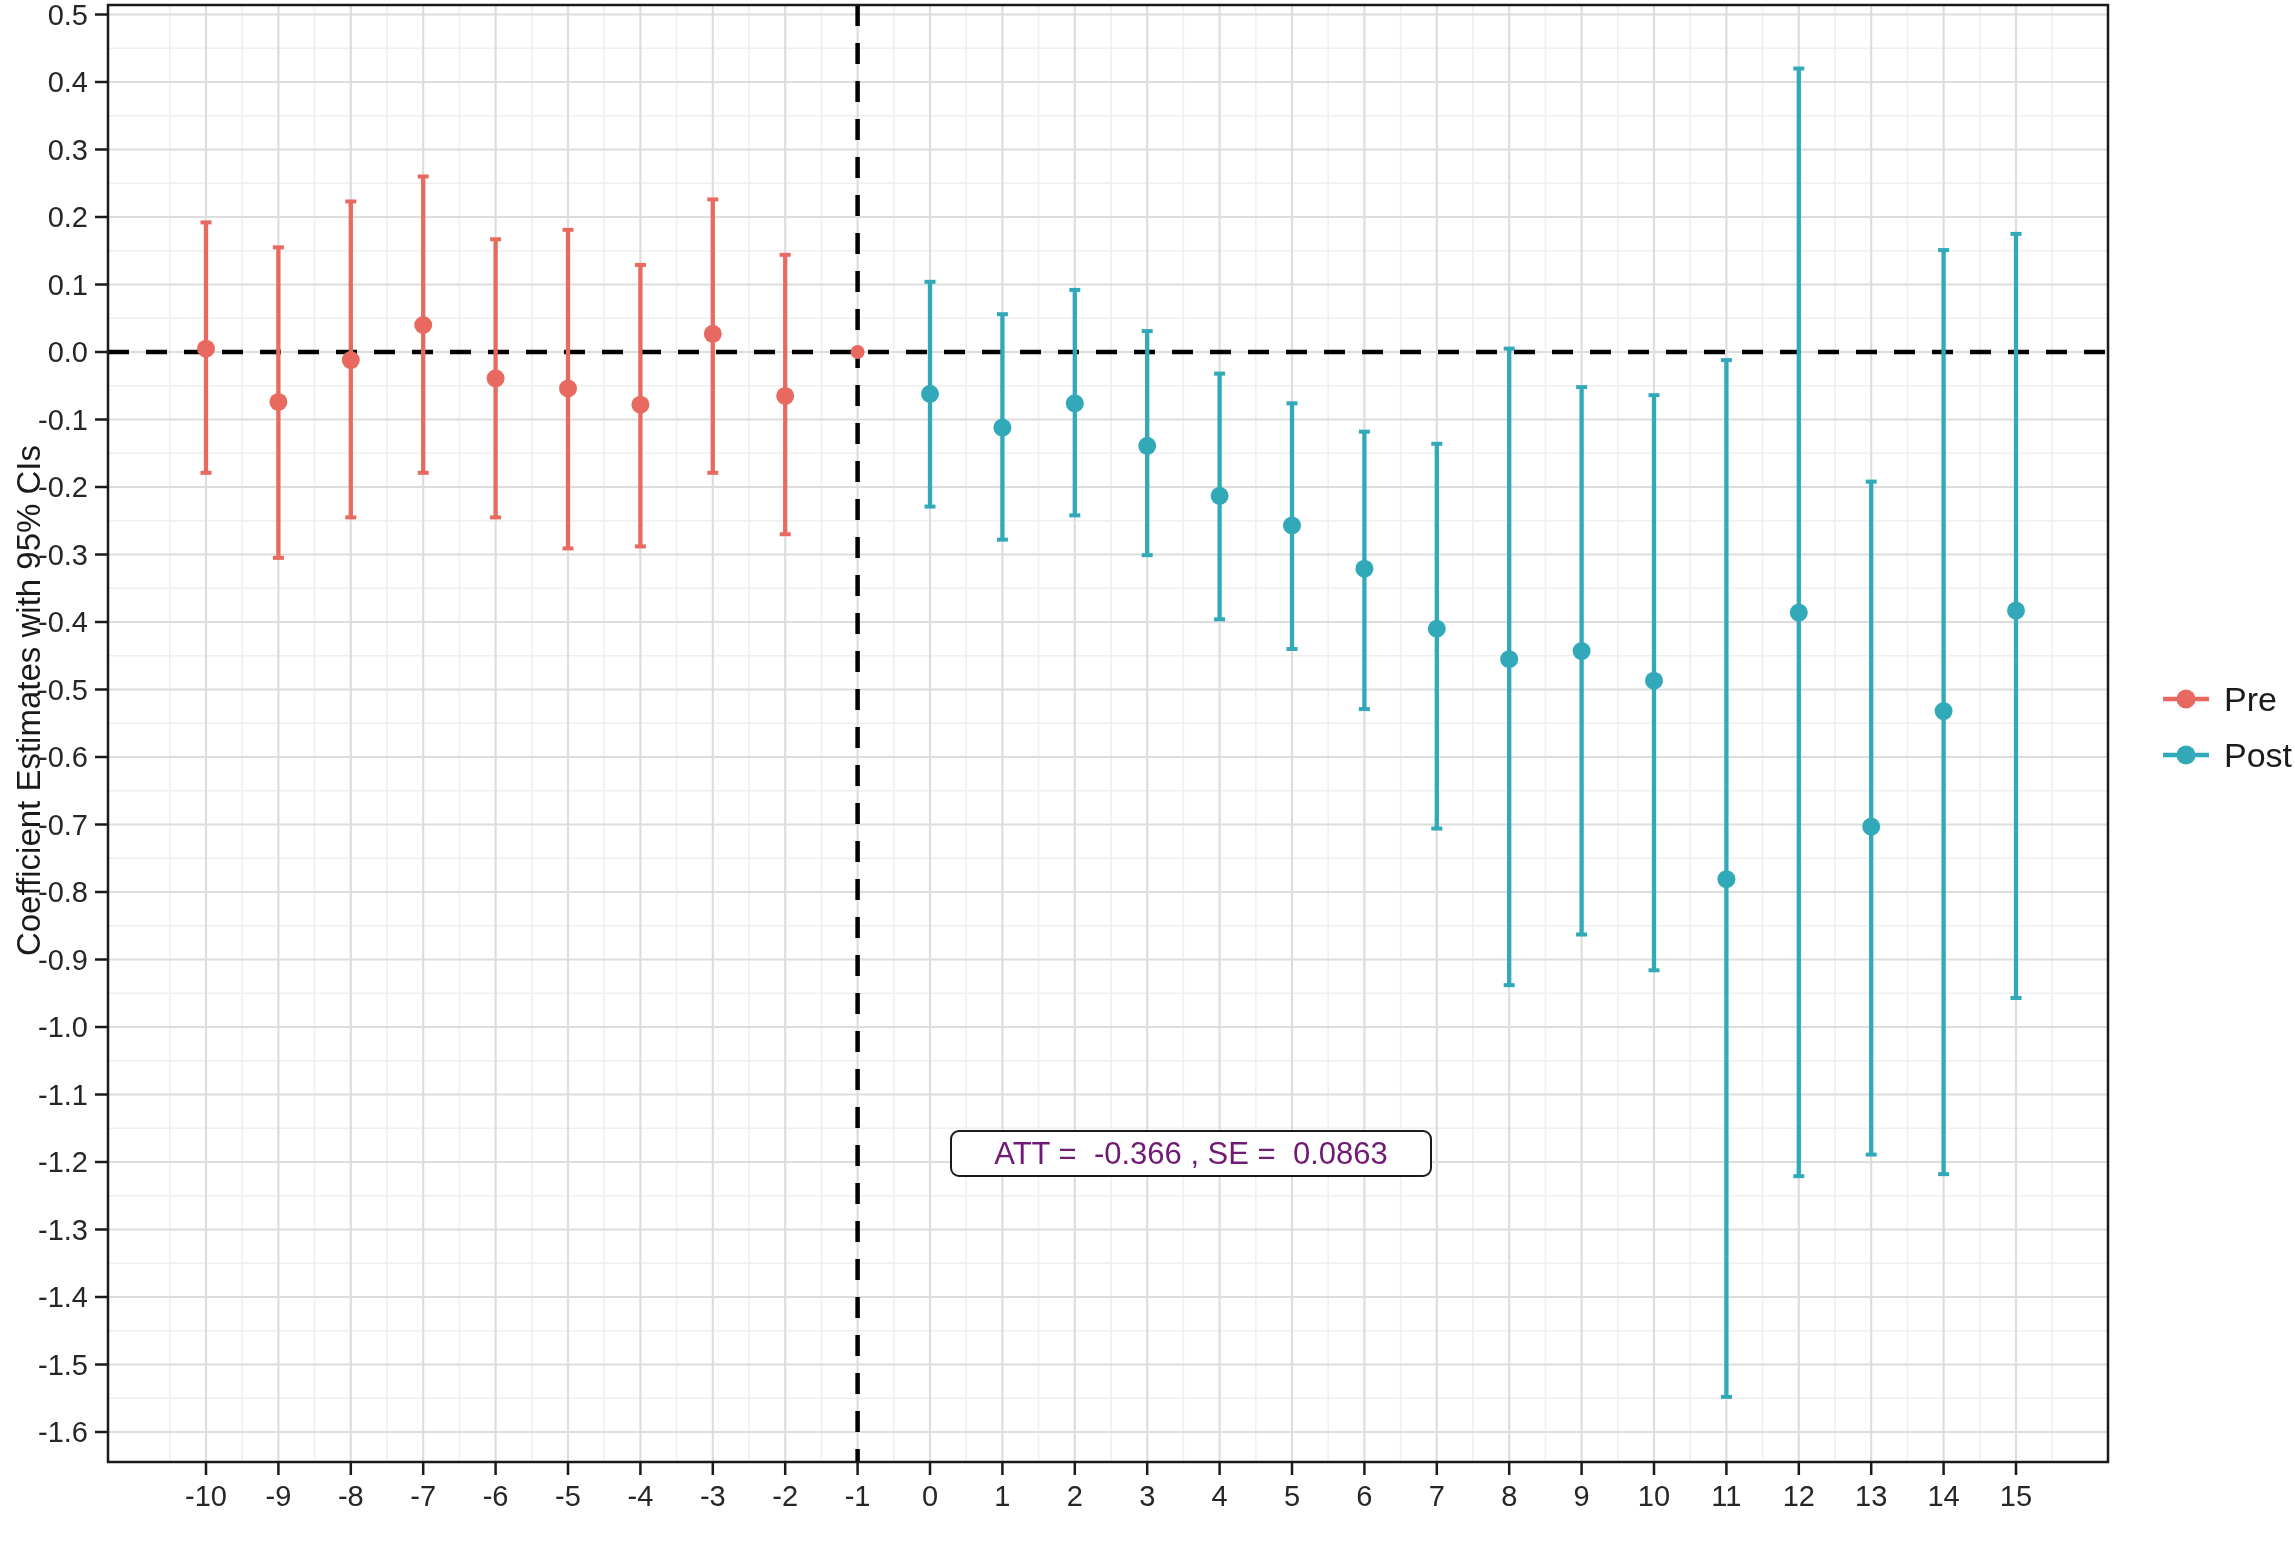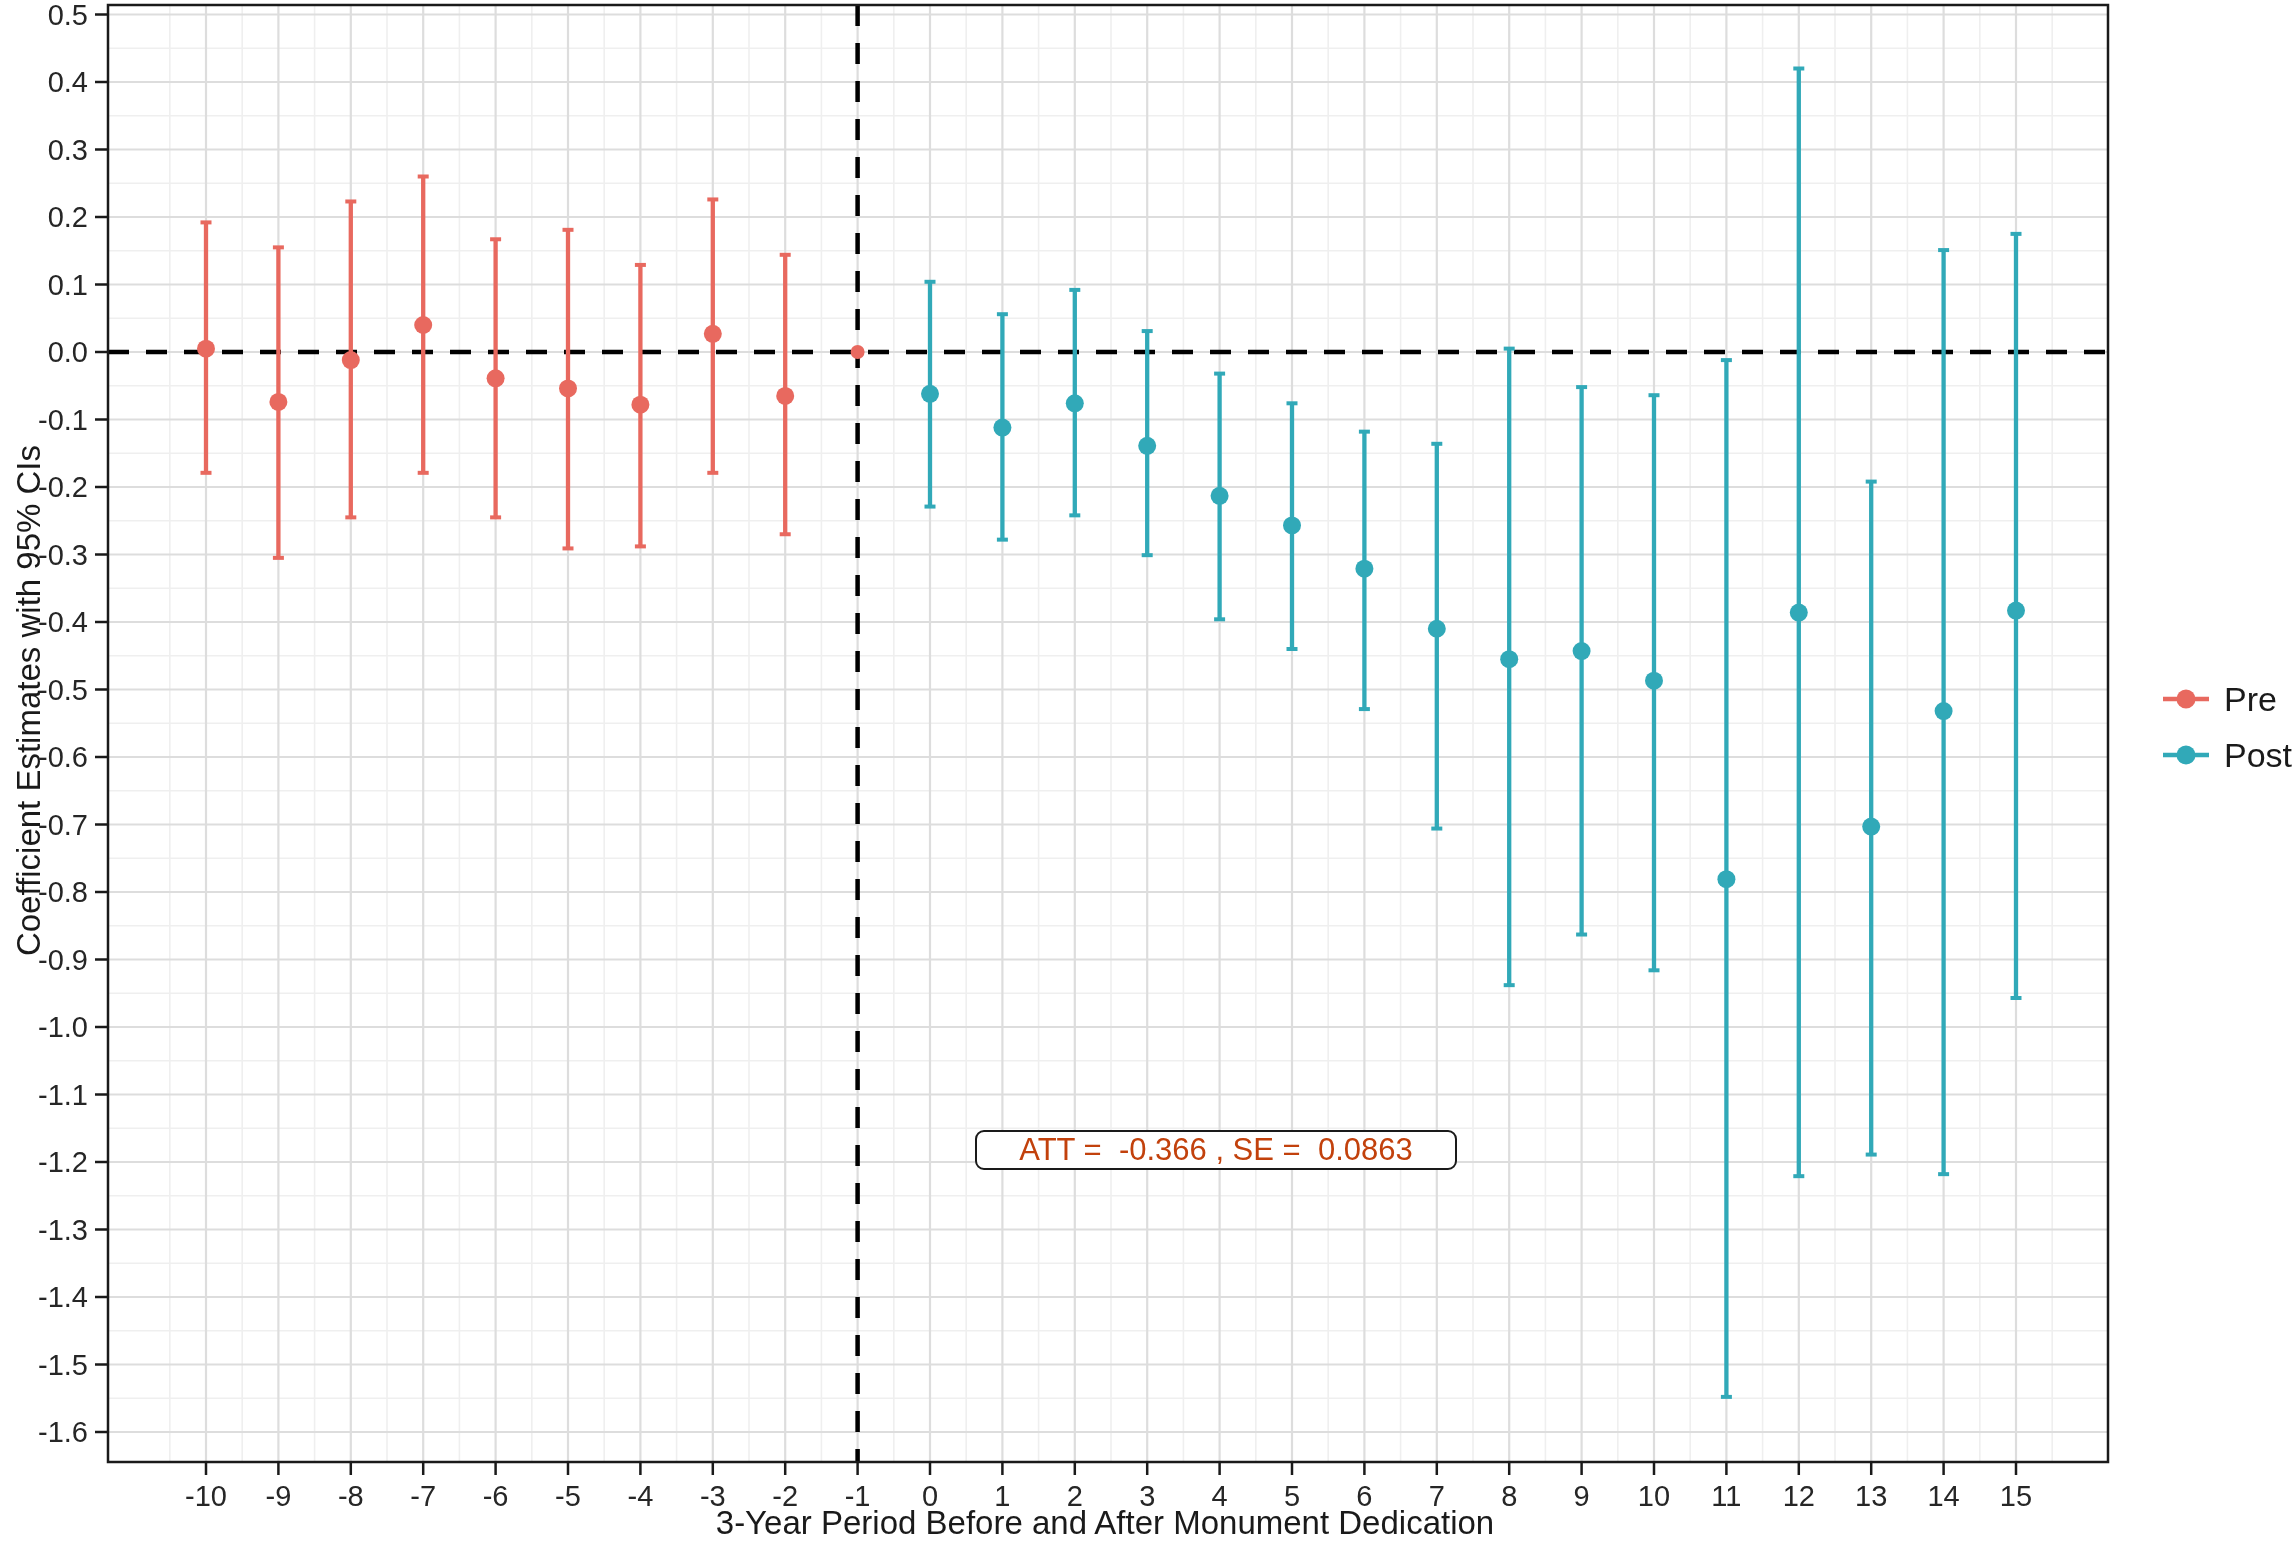--- a/index.html
+++ b/index.html
@@ -3,24 +3,24 @@
 <meta charset="utf-8">
 <style>
   html,body{margin:0;padding:0;background:#ffffff;}
   .figure{position:relative;width:2295px;height:1544px;background:#ffffff;
           font-family:"Liberation Sans",sans-serif;overflow:hidden;}
   #chart-svg-host{position:absolute;left:0;top:0;width:2295px;height:1544px;}
   .y-title{position:absolute;width:700px;left:-322px;top:684px;text-align:center;
            transform:rotate(-90deg);font-size:33px;line-height:1;color:#1a1a1a;}
   .x-title{position:absolute;left:0;top:1506px;width:2210px;text-align:center;
            font-size:33px;line-height:1;color:#1a1a1a;}
-  .annotation{position:absolute;left:975px;top:1130px;width:482px;height:40px;
+  .annotation{position:absolute;left:950px;top:1130px;width:482px;height:47px;
               box-sizing:border-box;border:2.5px solid #1a1a1a;border-radius:9px;
               background:#ffffff;display:flex;align-items:center;justify-content:center;
-              font-size:31px;color:#c2410c;white-space:pre;}
+              font-size:31px;color:#701a75;white-space:pre;}
   .legend{position:absolute;left:2160px;top:682px;display:flex;flex-direction:column;gap:22px;}
   .legend-row{display:flex;align-items:center;gap:12px;height:34px;}
   .legend-label{font-size:34px;color:#1a1a1a;}
 </style>
 </head>
 <body>
 
 <div class="figure">
   <div id="chart-svg-host"><svg width="2295" height="1544" viewBox="0 0 2295 1544" xmlns="http://www.w3.org/2000/svg" font-family="Liberation Sans, sans-serif">
         <rect x="108" y="5" width="2000" height="1457" fill="#ffffff"></rect>
@@ -315,21 +315,20 @@
         <line x1="95" x2="108" y1="1229.5" y2="1229.5" stroke="#1a1a1a" stroke-width="2.5"></line>
         <text x="88" y="1239.5" text-anchor="end" font-size="29" fill="#262626">-1.3</text>
         <line x1="95" x2="108" y1="1297" y2="1297" stroke="#1a1a1a" stroke-width="2.5"></line>
         <text x="88" y="1307" text-anchor="end" font-size="29" fill="#262626">-1.4</text>
         <line x1="95" x2="108" y1="1364.5" y2="1364.5" stroke="#1a1a1a" stroke-width="2.5"></line>
         <text x="88" y="1374.5" text-anchor="end" font-size="29" fill="#262626">-1.5</text>
         <line x1="95" x2="108" y1="1432" y2="1432" stroke="#1a1a1a" stroke-width="2.5"></line>
         <text x="88" y="1442" text-anchor="end" font-size="29" fill="#262626">-1.6</text>
       </svg></div>
   <div class="y-title">Coefficient Estimates with 95% CIs</div>
-  <div class="x-title">3-Year Period Before and After Monument Dedication</div>
   <div class="annotation">ATT =  -0.366 , SE =  0.0863</div>
   <div class="legend">
     <div class="legend-row">
       <svg class="swatch" width="52" height="26">
         <line x1="3" y1="13" x2="49" y2="13" stroke-width="4.5" stroke="#E8695F"></line>
         <circle cx="26" cy="13" r="9.5" fill="#E8695F"></circle>
       </svg>
       <span class="legend-label">Pre</span>
     </div>
     <div class="legend-row">

